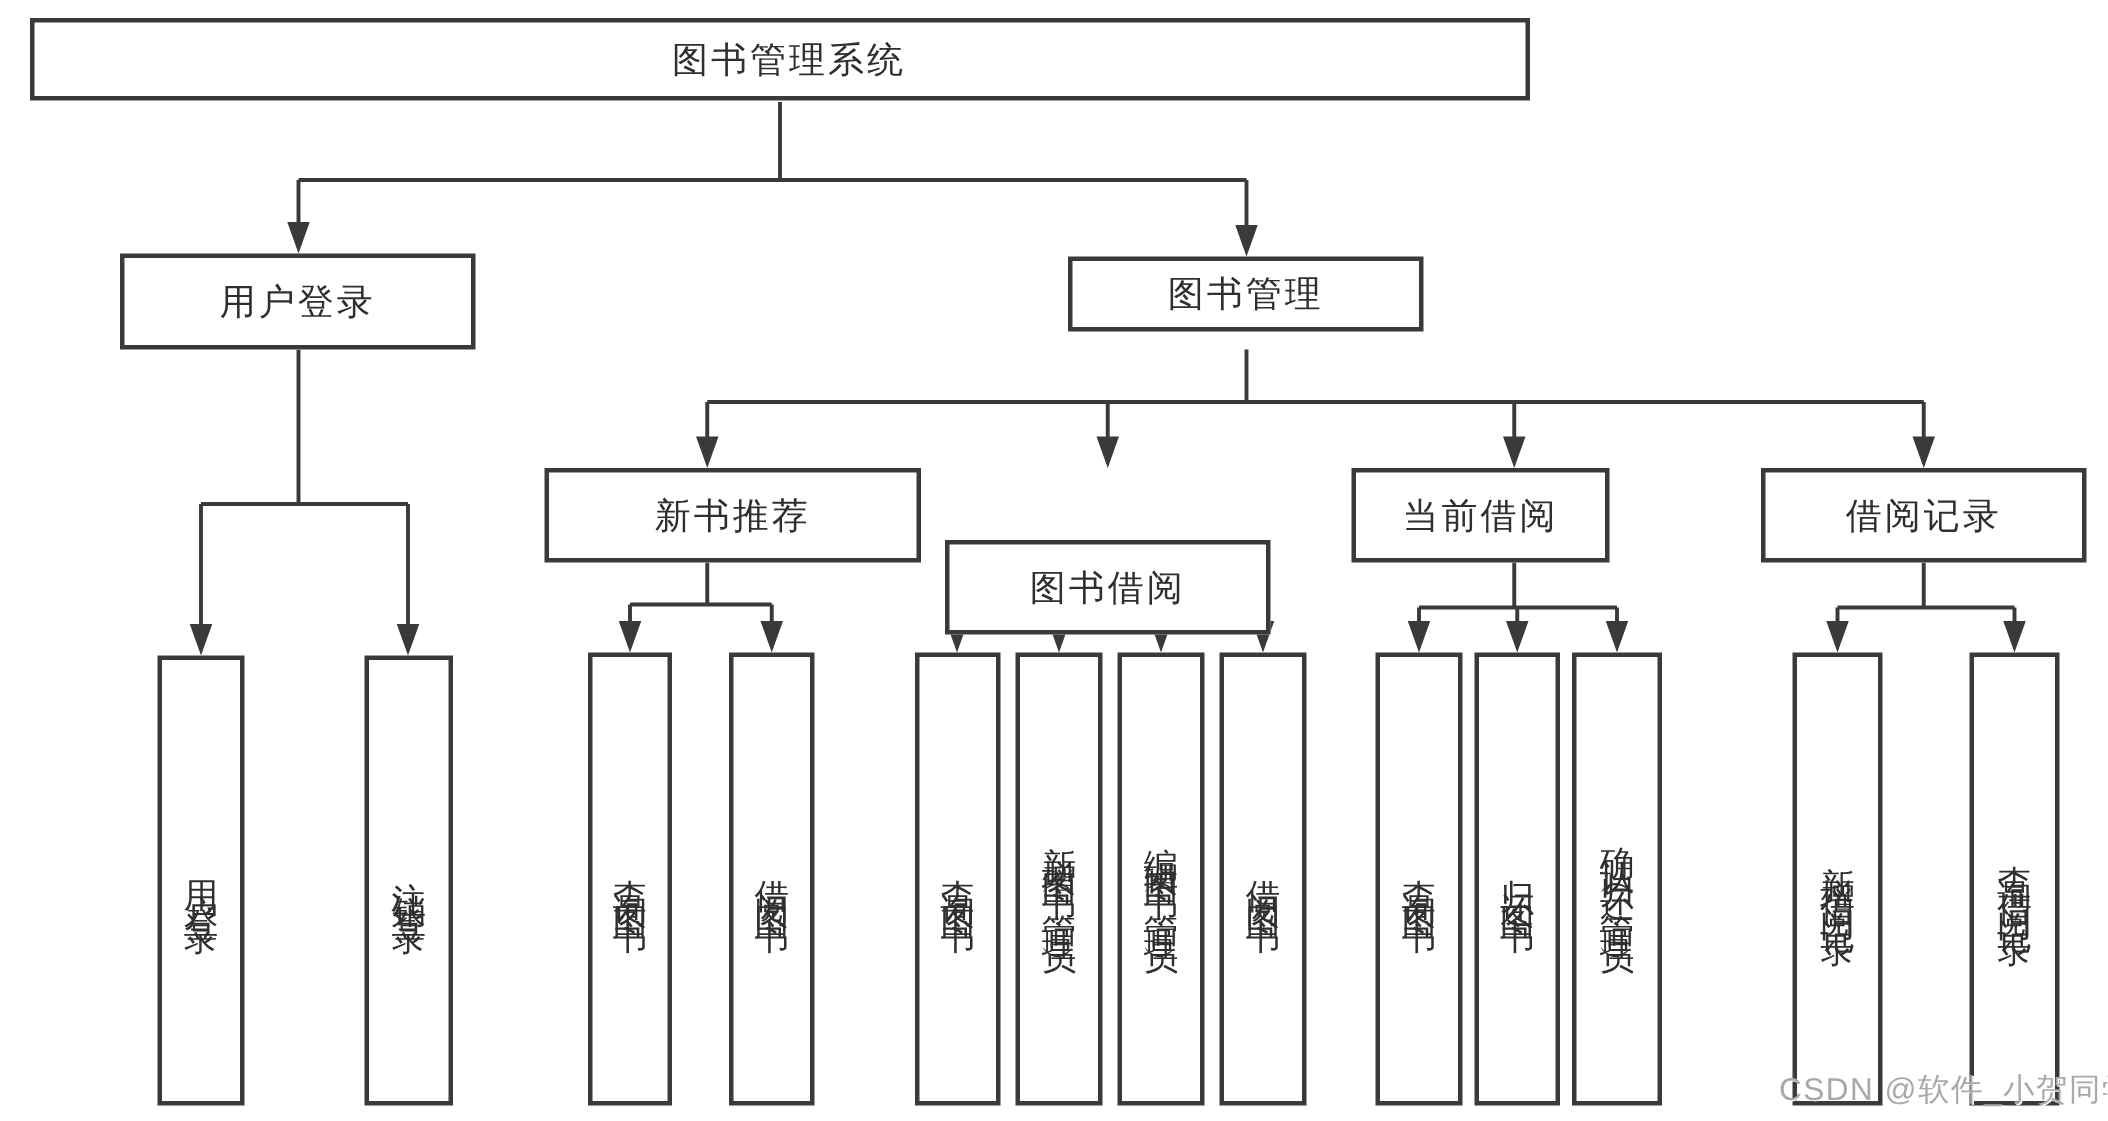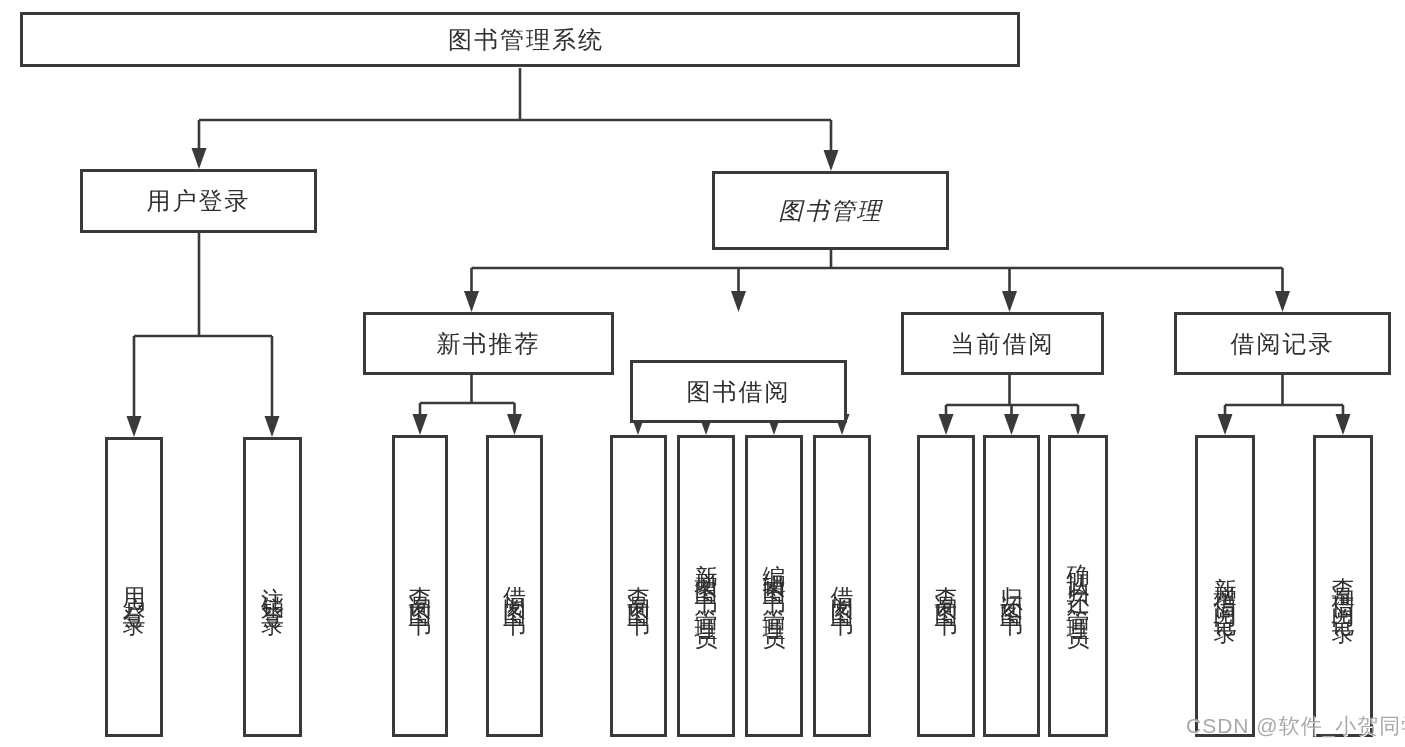--- a/index.html
+++ b/index.html
@@ -91,31 +91,31 @@
          M1335.5 414 L1350.5 414 L1343 435 Z" fill="#3a3a3a" stroke="none"></path>
   </svg>
 
   <div class="node" style="left:20px; top:12px; width:1000px; height:55px;padding-left:12px;">
     <span class="hlabel">图书管理系统</span>
   </div>
 
   <div class="node" style="left:80px; top:169px; width:237px; height:64px;">
     <span class="hlabel">用户登录</span>
   </div>
-  <div class="node" style="left:712px; top:171px; width:237px; height:79px;font-style:italic;">
+  <div class="node" style="left:712px; top:171px; width:237px; height:50px;">
     <span class="hlabel">图书管理</span>
   </div>
 
   <div class="node" style="left:363px; top:312px; width:251px; height:63px;">
     <span class="hlabel">新书推荐</span>
   </div>
   <div class="node" style="left:630px; top:312px; width:217px; height:63px;margin-top:48px;">
     <span class="hlabel">图书借阅</span>
   </div>
-  <div class="node" style="left:901px; top:312px; width:203px; height:63px;">
+  <div class="node" style="left:901px; top:312px; width:172px; height:63px;">
     <span class="hlabel">当前借阅</span>
   </div>
   <div class="node" style="left:1174px; top:312px; width:217px; height:63px;">
     <span class="hlabel">借阅记录</span>
   </div>
 
   <div class="node leaf" style="left:105px; top:437px; width:58px; height:300px;">
     <span class="vlabel">用户登录</span>
   </div>
   <div class="node leaf" style="left:243px; top:437px; width:59px; height:300px;">

